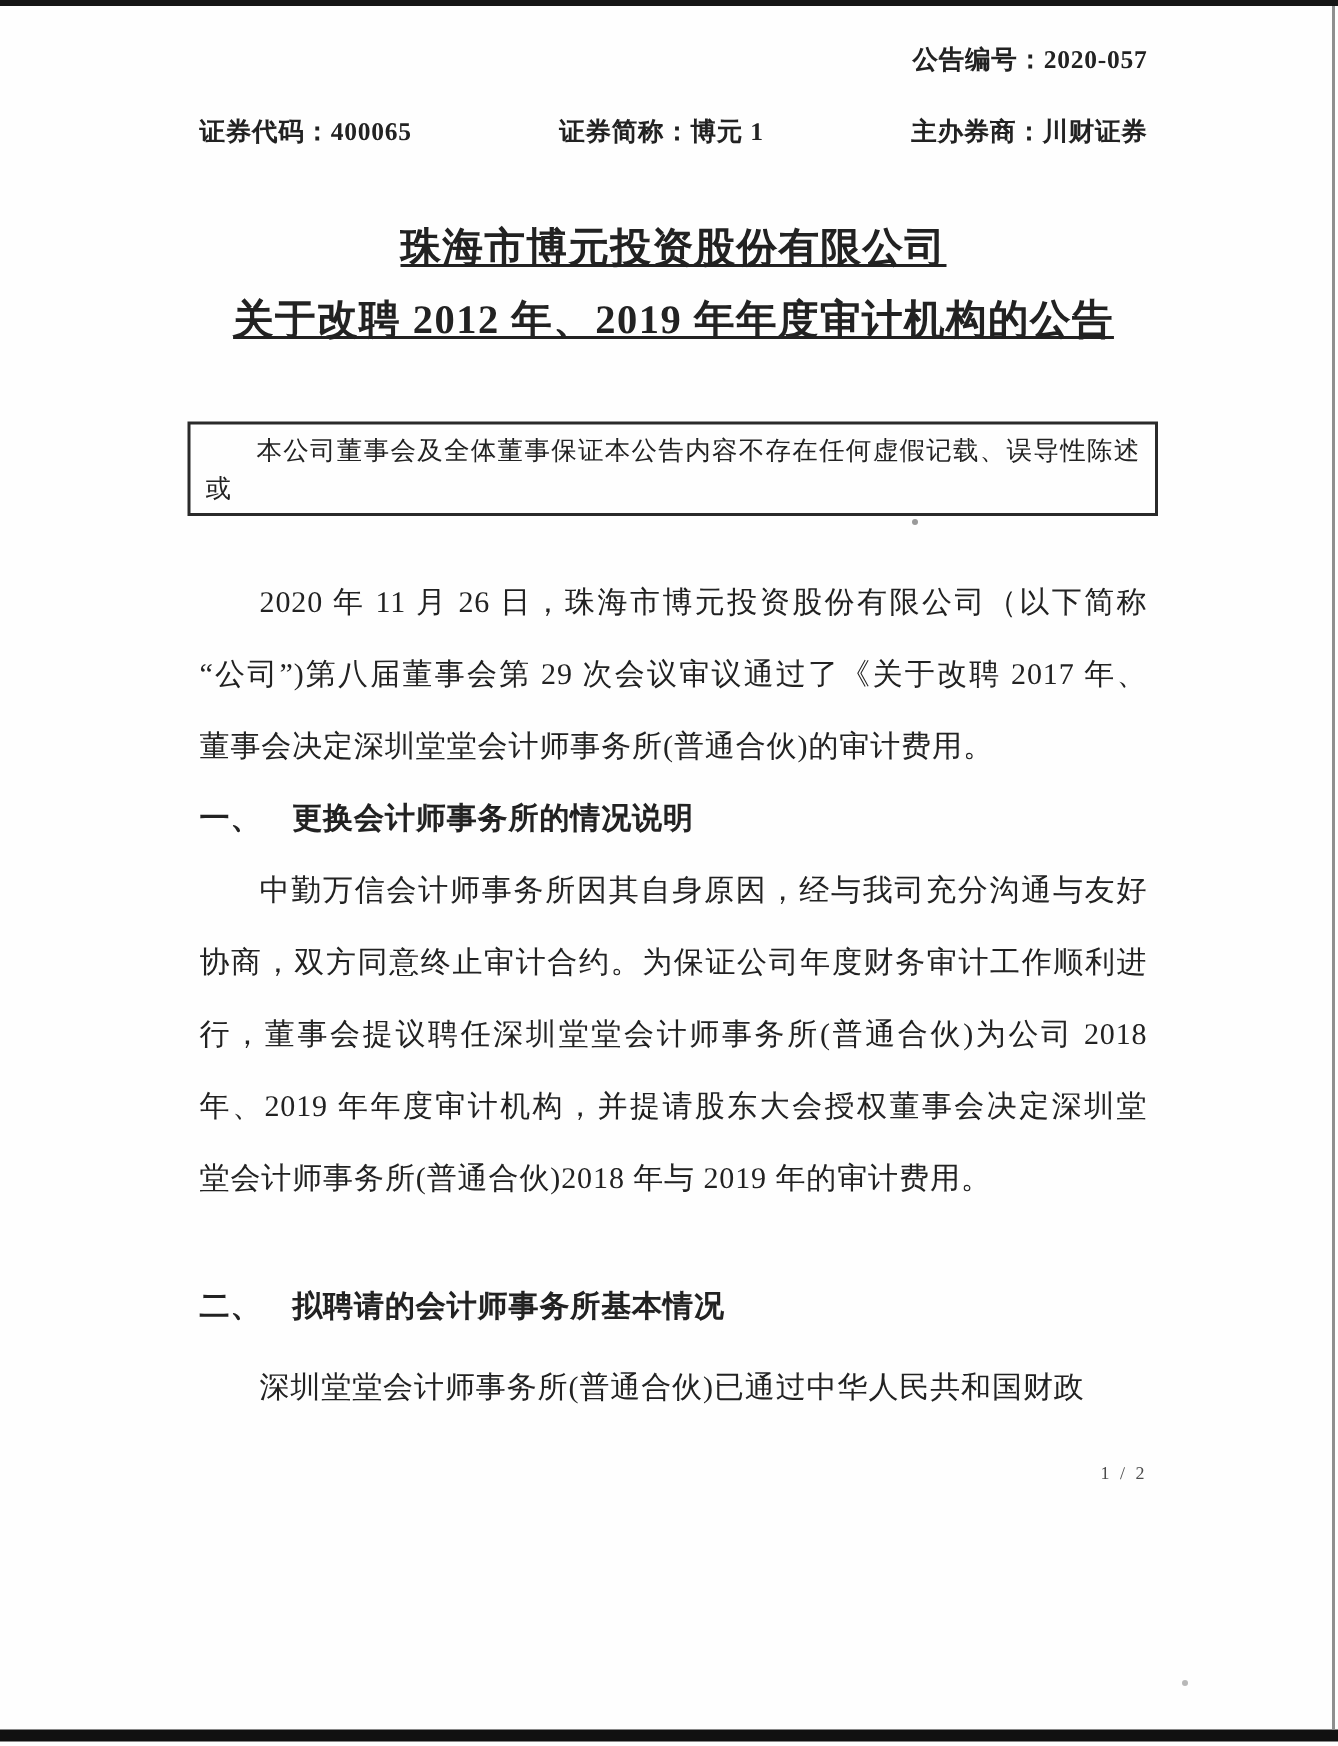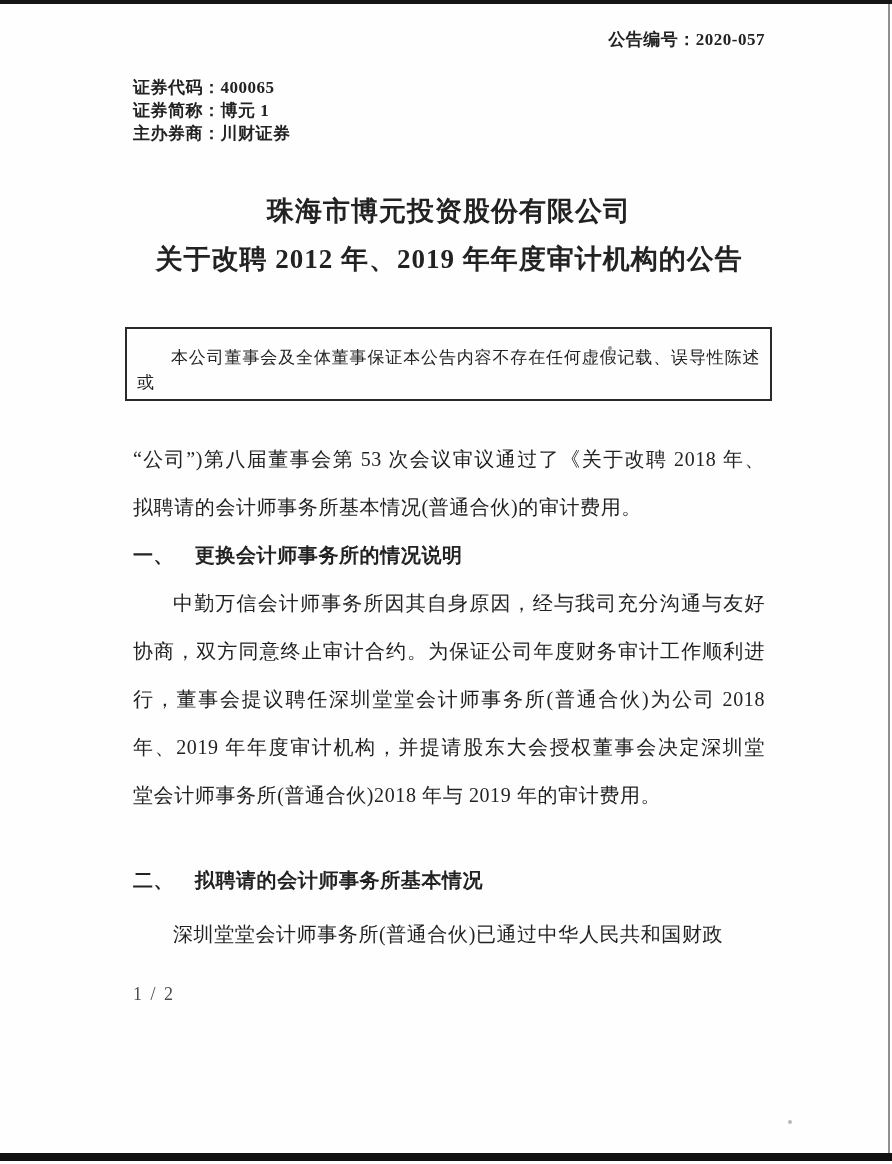--- a/index.html
+++ b/index.html
@@ -38,37 +38,36 @@
     font-weight: 600;
     letter-spacing: 0.5px;
   }
   .header-row {
     margin-top: 25px;
     display: flex;
     justify-content: space-between;
     font-size: 17px;
     font-weight: 600;
     letter-spacing: 0.5px;
-    flex-direction: column;
   }
   .title-line {
     margin: 0;
     font-size: 27px;
     font-weight: 700;
     text-align: center;
     line-height: 48px;
     letter-spacing: 1px;
   }
-  .title-block { margin-top: 42px; }
+  .title-block { margin-top: 42px; text-decoration: underline; }
   .disclaimer-box {
     margin-top: 44px;
     margin-left: -8px;
     margin-right: -7px;
     border: 2px solid #2a2a2a;
-    padding: 16px 10px 4px 10px;
+    padding: 5px 10px 4px 10px;
     font-size: 17px;
     line-height: 25px;
     letter-spacing: 0.5px;
   }
   .body-block {
     margin-top: 34px;
     font-size: 20px;
     line-height: 48px;
     letter-spacing: 0.6px;
   }
@@ -80,22 +79,22 @@
   }
   .indent { text-indent: 2em; }
   .sec-heading {
     font-weight: 700;
     line-height: 48px;
   }
   .gap-before { margin-top: 37px; }
   .small-gap-before { margin-top: 6px; }
   .footer {
     margin-top: 26px;
-    text-align: left;
-    font-size: 18px;
+    text-align: right;
+    font-size: 12px;
     color: #4c4c4c;
     letter-spacing: 2px;
   }
   .scan-dot {
     position: absolute;
     background: #9a9a9a;
     border-radius: 50%;
     width: 4px; height: 4px;
   }
   .dot-1 { left: 608px; top: 346px; }
@@ -125,22 +124,23 @@
       <h1 class="title-line">珠海市博元投资股份有限公司</h1>
       <h1 class="title-line">关于改聘 2012 年、2019 年年度审计机构的公告</h1>
     </div>
 
     <div class="disclaimer-box">
       <div class="just indent">本公司董事会及全体董事保证本公告内容不存在任何虚假记载、误导性陈述或</div>
     </div>
 
     <div class="body-block">
 
-      <div class="bline just">“公司”)第八届董事会第 53 次会议审议通过了《关于改聘 2018 年、</div>
-      <div class="bline">拟聘请的会计师事务所基本情况(普通合伙)的审计费用。</div>
+      <div class="bline just indent">2020 年 11 月 26 日，珠海市博元投资股份有限公司（以下简称</div>
+      <div class="bline just">“公司”)第八届董事会第 29 次会议审议通过了《关于改聘 2017 年、</div>
+      <div class="bline">董事会决定深圳堂堂会计师事务所(普通合伙)的审计费用。</div>
 
       <div class="sec-heading">一、　更换会计师事务所的情况说明</div>
 
       <div class="bline just indent">中勤万信会计师事务所因其自身原因，经与我司充分沟通与友好</div>
       <div class="bline just">协商，双方同意终止审计合约。为保证公司年度财务审计工作顺利进</div>
       <div class="bline just">行，董事会提议聘任深圳堂堂会计师事务所(普通合伙)为公司 2018</div>
       <div class="bline just">年、2019 年年度审计机构，并提请股东大会授权董事会决定深圳堂</div>
       <div class="bline">堂会计师事务所(普通合伙)2018 年与 2019 年的审计费用。</div>
 
       <div class="sec-heading gap-before">二、　拟聘请的会计师事务所基本情况</div>

